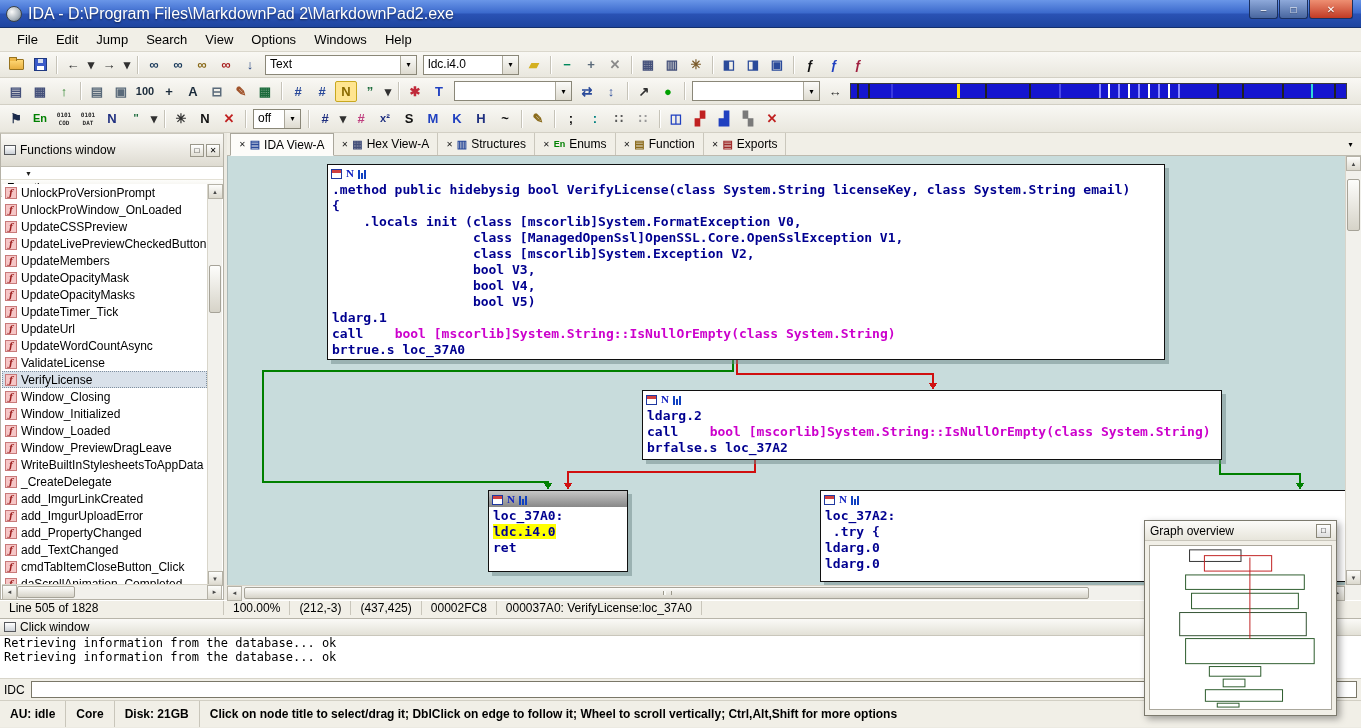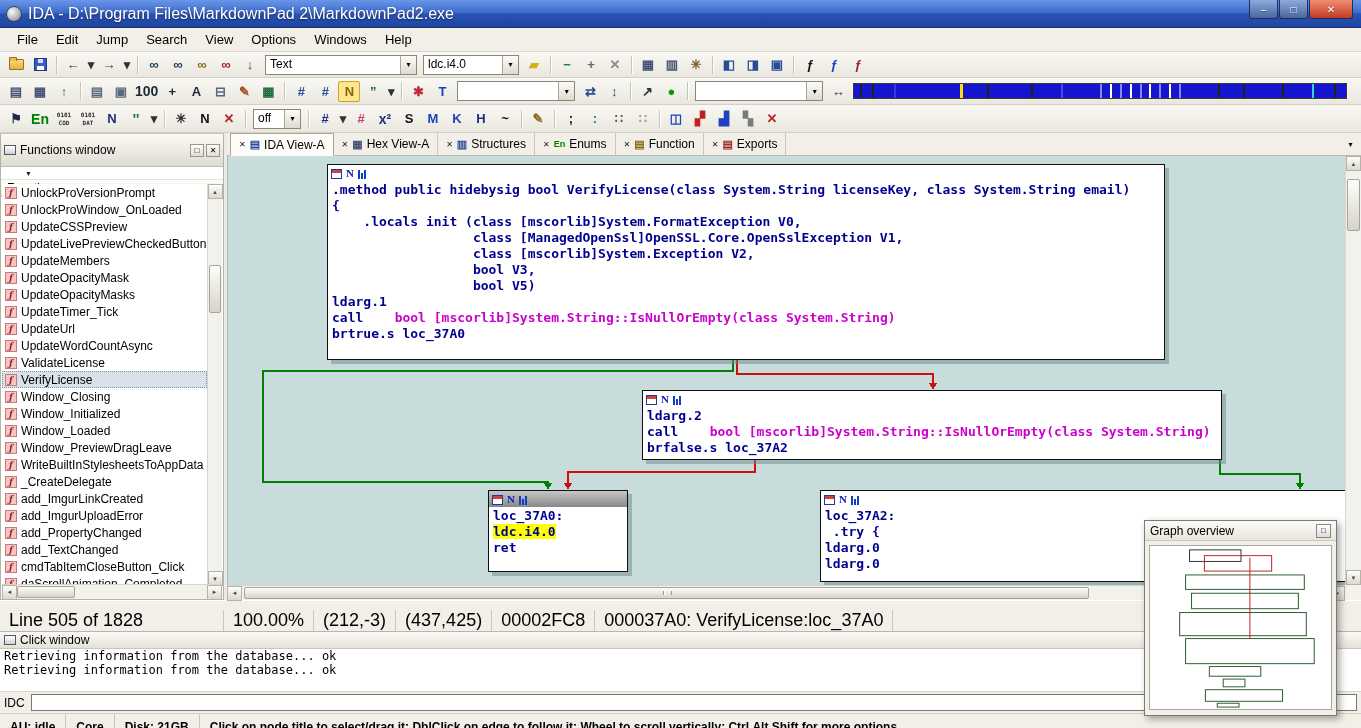--- a/index.html
+++ b/index.html
@@ -17,21 +17,21 @@
 
 .menubar{height:24px;display:flex;align-items:center;background:#f1efe7;border-bottom:1px solid #dad7cc;padding-left:8px}
 .menu-item{padding:2px 9px;font-size:13px;cursor:default}
 
 
 .toolbar{display:flex;align-items:center;background:linear-gradient(#f9f8f4,#e9e7de);border-bottom:1px solid #d2cfc4;padding:0 4px;overflow:hidden}
 .tb1{height:26px}.tb2{height:27px}.tb3{height:28px}
 .tb-btn{min-width:22px;height:21px;display:flex;align-items:center;justify-content:center;margin:0 1px;border:1px solid transparent;border-radius:2px;flex:none}
 .tb-btn.narrow{min-width:10px}
 .tb-glyph{font-size:13px;font-weight:bold;line-height:1}
-.tb-glyph.txt{font-size:14px}
+.tb-glyph.txt{font-size:11px}
 .tb-2line{font-size:6px;font-weight:bold;line-height:1.2;text-align:center;font-family:"DejaVu Sans Mono",monospace;color:#303030}
 .tb-sep{width:1px;height:18px;background:#c6c3b8;margin:0 4px;box-shadow:1px 0 0 #fff;flex:none}
 .tb-combo{height:20px;background:#fff;border:1px solid #8a8778;display:flex;align-items:stretch;margin:0 3px;font-size:12px;flex:none}
 .tb-combo-val{flex:1;padding:1px 4px;white-space:nowrap;overflow:hidden}
 .tb-combo-arr{width:16px;border-left:1px solid #aaa79a;background:linear-gradient(#fbfbf9,#dedbd0);display:flex;align-items:center;justify-content:center;font-size:8px}
 .ic-folder{width:15px;height:11px;background:linear-gradient(#ffd875,#e8b040);border:1px solid #97731f;border-radius:1px;position:relative;display:block}
 .ic-folder::before{content:"";position:absolute;top:-3px;left:-1px;width:6px;height:3px;background:#eeb848;border:1px solid #97731f;border-bottom:none;border-radius:1px 1px 0 0}
 .ic-floppy{width:13px;height:13px;background:#3a5ac8;border:1px solid #1f3880;position:relative;display:block}
 .ic-floppy::before{content:"";position:absolute;left:3px;top:0;width:5px;height:4px;background:#d8e0f0}
 .ic-floppy::after{content:"";position:absolute;left:2px;bottom:0;width:7px;height:4px;background:#fff}
@@ -84,21 +84,21 @@
 .nico-bars i:nth-child(1){height:9px}.nico-bars i:nth-child(2){height:6px}.nico-bars i:nth-child(3){height:9px}
 .gnode-body{padding:1px 4px 2px}
 .gline{font-family:"DejaVu Sans Mono",monospace;font-size:13px;font-weight:bold;line-height:16px;white-space:pre;color:#000090}
 .seg-call{color:#cc00cc}
 .seg-hl{background:#ffff00}
 .graph-vscroll{position:absolute;right:0;top:23px;width:16px;height:429px;background:#f2f1ec;border-left:1px solid #d8d5ca;display:flex;flex-direction:column;align-items:center}
 .graph-hscroll{position:absolute;left:0;bottom:0;width:1118px;height:15px;background:#f2f1ec;border-top:1px solid #d8d5ca;display:flex;align-items:center}
 .corner{position:absolute;right:0;bottom:0;width:16px;height:15px;background:#f2f1ec}
 
 
-.statusrow{height:31px;background:#f1efe7;display:flex;align-items:flex-end;border-top:1px solid #fff;font-size:18px}
+.statusrow{height:18px;background:#f1efe7;display:flex;align-items:flex-start;border-top:1px solid #fff;font-size:12px}
 .pane{display:flex;align-items:center;padding:0 9px;border-right:1px solid #c9c6bb;white-space:nowrap}
 .pane.fill{flex:1;border-right:none}
 .out-title{height:18px;display:flex;align-items:center;background:linear-gradient(#fbfaf7,#e3e1d7);border-top:1px solid #b8b5aa;border-bottom:1px solid #c9c6bb;padding:0 4px;font-size:12px}
 .out-body{height:42px;background:#fff;font-family:"DejaVu Sans Mono",monospace;font-size:12px;line-height:14px;padding:0 4px;overflow:hidden}
 .out-line{white-space:pre}
 .idc-row{height:22px;display:flex;align-items:center;padding:0 4px;background:#f1efe7;border-top:1px solid #d8d5ca}
 .idc-label{font-size:12px;margin-right:6px}
 .idc-input{flex:1;height:17px;background:#fff;border:1px solid #7a7768}
 .statusbar{height:27px;background:#f1efe7;display:flex;align-items:stretch;font-size:12px;font-weight:bold;border-top:1px solid #d2cfc4}
 .statusbar .pane{padding:0 10px}
@@ -623,20 +623,21 @@
               <i></i>
             </span>
           </div>
           <div class="gnode-body">
             <div class="gline"><span>.method public hidebysig bool VerifyLicense(class System.String licenseKey, class System.String email)</span></div>
             <div class="gline"><span>{</span></div>
             <div class="gline"><span>    .locals init (class [mscorlib]System.FormatException V0,</span></div>
             <div class="gline"><span>                  class [ManagedOpenSsl]OpenSSL.Core.OpenSslException V1,</span></div>
             <div class="gline"><span>                  class [mscorlib]System.Exception V2,</span></div>
             <div class="gline"><span>                  bool V3,</span></div>
+            <div class="gline"><span>                  bool V4,</span></div>
             <div class="gline"><span>                  bool V5)</span></div>
             <div class="gline"><span>ldarg.1</span></div>
             <div class="gline"><span>call    </span><span class="seg-call">bool [mscorlib]System.String::IsNullOrEmpty(class System.String)</span></div>
             <div class="gline"><span>brtrue.s loc_37A0</span></div>
           </div>
         </div>
         <div class="gnode" style="left: 414px; top: 234px; width: 580px; height: 70px;">
           <div class="gnode-title">
             <span class="nico-grid"></span>
             <span class="nico-n">N</span>

